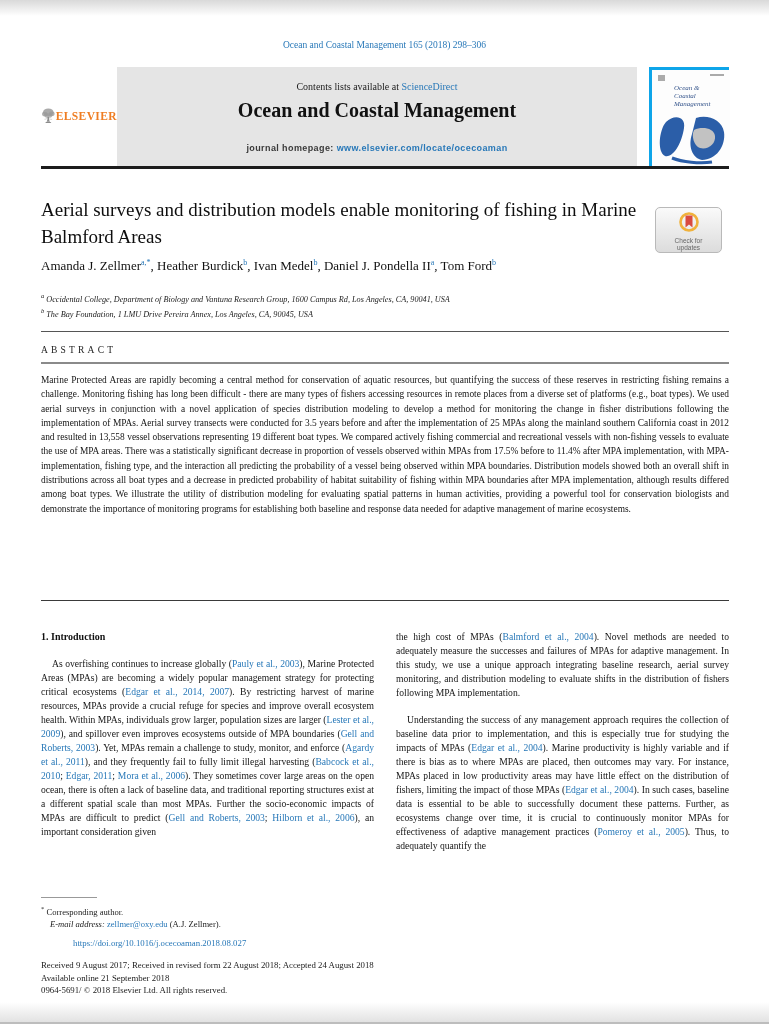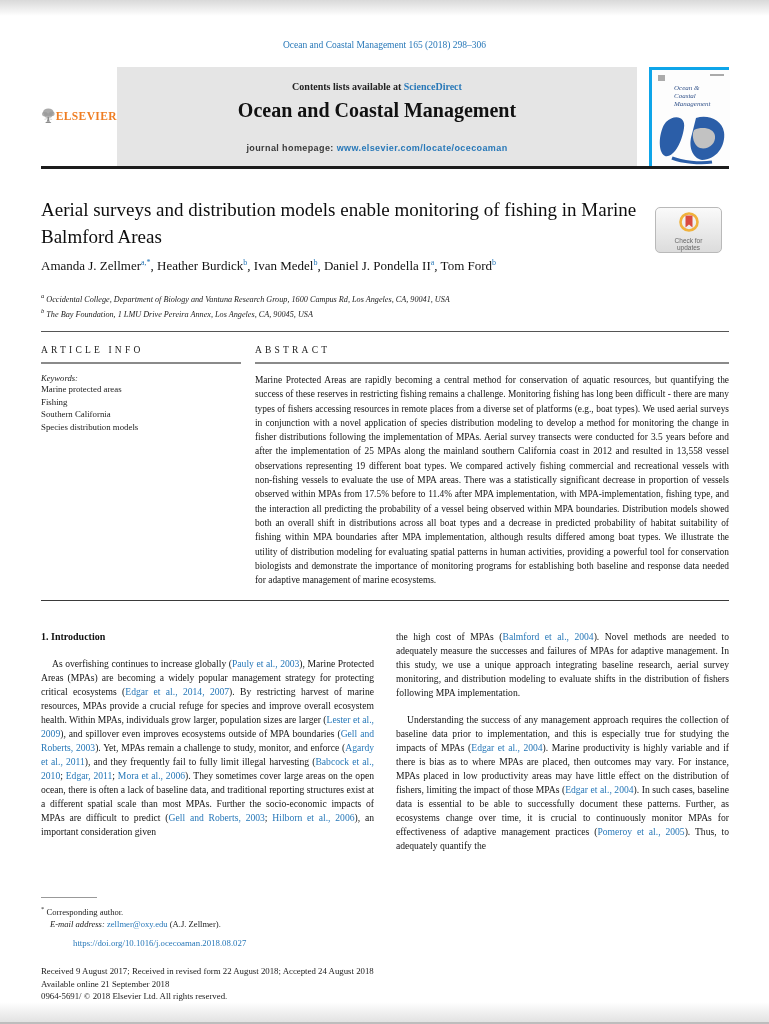--- a/index.html
+++ b/index.html
@@ -16,21 +16,21 @@
 
   .journal-ref { position:absolute; top:40px; left:0; width:769px; text-align:center;
     font-size:9.5px; color:#2878b8; }
 
   .banner { position:absolute; top:67px; left:41px; width:688px; height:99px; display:flex; }
   .logo-box { width:76px; height:99px; background:#ffffff; display:flex; flex-direction:row;
     align-items:center; justify-content:flex-start; padding-bottom:2px; }
   .elsevier-word { font-size:11.5px; font-weight:bold; color:#ef7d22; letter-spacing:0.4px; }
   .banner-grey { flex:1; background:#e5e5e5; height:99px; display:flex; flex-direction:column;
     align-items:center; justify-content:center; margin-right:12px; }
-  .contents-line { font-size:10px; color:#222;font-weight:bold; }
+  .contents-line { font-size:10px; color:#222; }
   .contents-line .sd { color:#2878b8; }
   .banner-title { font-size:20px; font-weight:600; color:#111; margin:7px 0 21px 0; }
   .homepage-line { font-family:"Liberation Sans",sans-serif; font-size:9px; font-weight:bold;
     color:#3a3a3a; letter-spacing:0.4px; }
   .homepage-line .url { color:#2878b8; font-weight:bold; }
   .cover-box { width:80px; height:99px; border:3px solid #0ea5e9; background:#fdfdfd; }
 
   .thick-rule { position:absolute; top:166px; left:41px; width:688px; height:2.5px; background:#1c1c1c; }
 
   .article-title { position:absolute; top:196px; left:41px; width:600px;
@@ -71,21 +71,21 @@
   .footnote { position:absolute; top:897px; left:41px; width:333px; font-size:8.6px;
     line-height:12px; color:#222; }
   .fn-rule { width:56px; height:1px; background:#999; margin-bottom:5px; }
   .fn-line2 { padding-left:9px; }
   .fn-line2 .lbl { font-style:italic; }
   .fn-line2 a { color:#2878b8; text-decoration:none; }
   .footnote sup { font-size:6.5px; }
 
   .footer { position:absolute; top:937px; left:41px; width:688px; font-size:8.8px;
     line-height:12.3px; color:#222; }
-  .footer .doi { color:#2878b8; text-decoration:none; display:inline-block; margin-bottom:16px;padding-left:32px; }
+  .footer .doi { color:#2878b8; text-decoration:none; display:inline-block; margin-bottom:10px;padding-left:32px; }
 </style>
 </head>
 <body>
 
 <div class="page">
   <div class="top-shade"></div>
 
   <div class="journal-ref">Ocean and Coastal Management 165 (2018) 298–306</div>
 
   <div class="banner">
@@ -148,31 +148,20 @@
   <div class="authors"><span>Amanda J. Zellmer</span><sup>a,*</sup>, <span>Heather Burdick</span><sup>b</sup>, <span>Ivan Medel</span><sup>b</sup>, <span>Daniel J. Pondella II</span><sup>a</sup>, <span>Tom Ford</span><sup>b</sup></div>
 
   <div class="affils">
       <div><sup>a</sup> Occidental College, Department of Biology and Vantuna Research Group, 1600 Campus Rd, Los Angeles, CA, 90041, USA</div>
       <div><sup>b</sup> The Bay Foundation, 1 LMU Drive Pereira Annex, Los Angeles, CA, 90045, USA</div>
     </div>
 
   <div class="thin-rule-1"></div>
 
   <div class="info-block">
-    <div class="info-col">
-      <div class="block-heading">ARTICLE INFO</div>
-      <div class="head-rule"></div>
-      <div class="kw-label">Keywords:</div>
-      <div>
-          <div class="kw-item">Marine protected areas</div>
-          <div class="kw-item">Fishing</div>
-          <div class="kw-item">Southern California</div>
-          <div class="kw-item">Species distribution models</div>
-        </div>
-    </div>
     <div class="abs-col">
       <div class="block-heading">ABSTRACT</div>
       <div class="head-rule"></div>
       <div class="abstract-text">Marine Protected Areas are rapidly becoming a central method for conservation of aquatic resources, but quantifying the success of these reserves in restricting fishing remains a challenge. Monitoring fishing has long been difficult - there are many types of fishers accessing resources in remote places from a diverse set of platforms (e.g., boat types). We used aerial surveys in conjunction with a novel application of species distribution modeling to develop a method for monitoring the change in fisher distributions following the implementation of MPAs. Aerial survey transects were conducted for 3.5 years before and after the implementation of 25 MPAs along the mainland southern California coast in 2012 and resulted in 13,558 vessel observations representing 19 different boat types. We compared actively fishing commercial and recreational vessels with non-fishing vessels to evaluate the use of MPA areas. There was a statistically significant decrease in proportion of vessels observed within MPAs from 17.5% before to 11.4% after MPA implementation, with MPA-implementation, fishing type, and the interaction all predicting the probability of a vessel being observed within MPA boundaries. Distribution models showed both an overall shift in distributions across all boat types and a decrease in predicted probability of habitat suitability of fishing within MPA boundaries after MPA implementation, although results differed among boat types. We illustrate the utility of distribution modeling for evaluating spatial patterns in human activities, providing a powerful tool for conservation biologists and demonstrate the importance of monitoring programs for establishing both baseline and response data needed for adaptive management of marine ecosystems.</div>
     </div>
   </div>
 
   <div class="thin-rule-2"></div>
 
   <div class="body-area">

